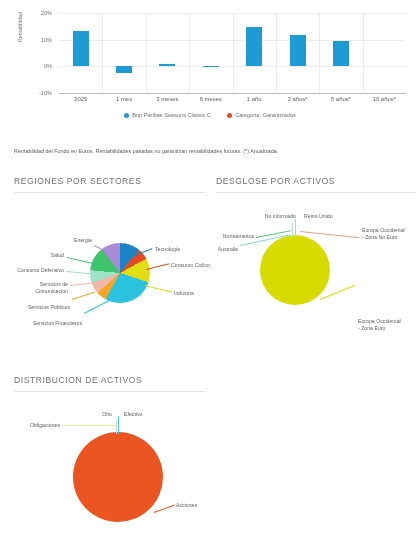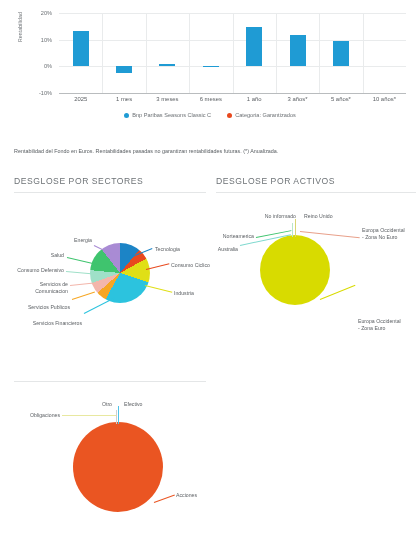--- a/index.html
+++ b/index.html
@@ -121,21 +121,21 @@
       <div class="bc-leg-item">
         <span class="bc-dot" style="background: rgb(232, 73, 30);"></span>
         <span class="bc-leg-txt">Categoria: Garantizados</span>
       </div>
     </div>
 
   <div class="bc-note">Rentabilidad del Fondo en Euros. Rentabilidades pasadas no garantizan rentabilidades futuras. (*) Anualizada.</div>
 </div>
 
 <div class="sec" style="left:14px; top:176px; width:192px;">
-  <div class="sec-title">DESGLOSE POR SECTORES</div>
+  <div class="sec-title">REGIONES POR SECTORES</div>
   <div class="sec-rule"></div>
   <div class="sec-body" style="height:150px;">
     <div class="pie" id="pie-sectors" style="left: 76px; top: 50px; width: 60px; height: 60px; background: conic-gradient(rgb(28, 132, 198) 0deg, rgb(28, 132, 198) 39.6deg, rgb(232, 73, 30) 39.6deg, rgb(232, 73, 30) 61.2deg, rgb(224, 223, 22) 61.2deg, rgb(224, 223, 22) 108deg, rgb(44, 195, 222) 108deg, rgb(44, 195, 222) 208.8deg, rgb(246, 166, 35) 208.8deg, rgb(246, 166, 35) 228.6deg, rgb(243, 182, 171) 228.6deg, rgb(243, 182, 171) 250.2deg, rgb(159, 224, 200) 250.2deg, rgb(159, 224, 200) 275.4deg, rgb(63, 196, 110) 275.4deg, rgb(63, 196, 110) 322.2deg, rgb(169, 139, 212) 322.2deg, rgb(169, 139, 212) 360deg);"></div>
 
     <div class="ldr" style="left:116px; top:64px; width:24px; background:#1c84c6; transform:rotate(-22deg);"></div>
     <div class="ldr" style="left:132px; top:76px; width:24px; background:#e8491e; transform:rotate(-14deg);"></div>
     <div class="ldr" style="left:131px; top:92px; width:28px; background:#e0df16; transform:rotate(14deg);"></div>
     <div class="ldr" style="left:70px; top:120px; width:34px; background:#2cc3de; transform:rotate(-27deg);"></div>
     <div class="ldr" style="left:58px; top:106px; width:24px; background:#f6a623; transform:rotate(-18deg);"></div>
     <div class="ldr" style="left:56px; top:92px; width:24px; background:#f3b6ab; transform:rotate(-6deg);"></div>
@@ -180,20 +180,21 @@
       <span>- Zona No Euro</span>
     </div>
     <div class="lbl r" style="left:142px; top:125px;">
       <span>Europa Occidental</span><br>
       <span>- Zona Euro</span>
     </div>
   </div>
 </div>
 
 <div class="sec" style="left:14px; top:375px; width:192px;">
+  <div class="sec-title">DISTRIBUCION DE ACTIVOS</div>
   <div class="sec-rule"></div>
   <div class="sec-body" style="height:140px;">
     <div class="pie" id="pie-assets" style="left: 59px; top: 40px; width: 90px; height: 90px; background: conic-gradient(rgb(234, 85, 34) 181deg, rgb(234, 85, 34) 535.24deg, rgb(232, 232, 160) 535.24deg, rgb(232, 232, 160) 537.04deg, rgb(207, 207, 207) 537.04deg, rgb(207, 207, 207) 538.48deg, rgb(78, 194, 232) 538.48deg, rgb(78, 194, 232) 541deg);"></div>
 
     <div class="ldr-v" style="left:104px; top:24px; height:18px; background:#4ec2e8;"></div>
     <div class="ldr-v" style="left:102px; top:28px; height:14px; background:#cfcfcf;"></div>
     <div class="ldr" style="left:48px; top:33px; width:54px; background:#e8e8a0;"></div>
     <div class="ldr" style="left:140px; top:120px; width:22px; background:#ea5522; transform:rotate(-20deg);"></div>
 
     <div class="lbl l" style="left:60px; top:19px; width:38px;">Otro</div>

